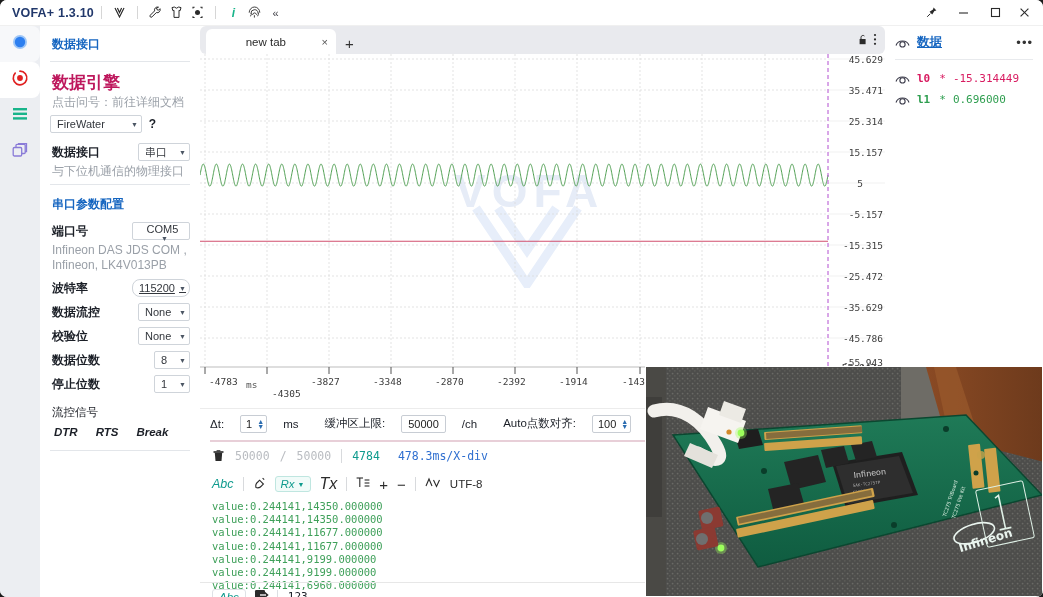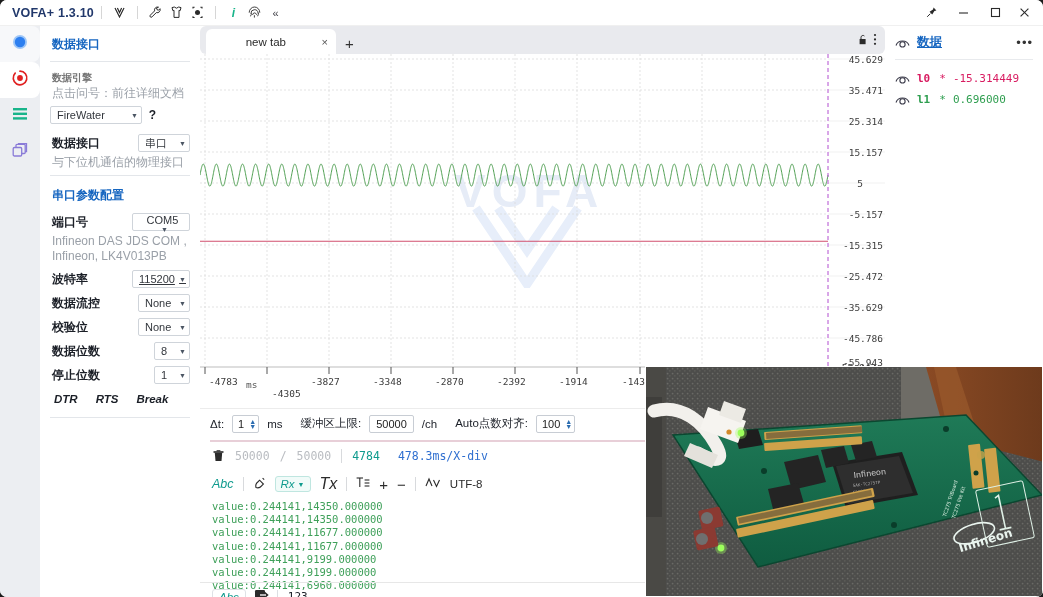--- a/index.html
+++ b/index.html
@@ -55,31 +55,31 @@
 
   
   .settings {
     position: absolute; top: 26px; left: 40px; width: 160px; height: 571px;
     background: #ffffff; padding: 6px 10px 0 10px;
     font-size: 11.5px; color: #20232a;
     overflow: hidden;
   }
   .sec-title { color: #1565c0; font-weight: bold; font-size: 12px; padding: 4px 0 6px 2px; }
   .hr { height: 1px; background: #e3e6ea; margin: 2px 0 7px 0; }
-  .grp-title { font-weight: bold; font-size: 10px; color: #737373; padding: 2px 0 1px 2px; font-family: Liberation Serif, serif; }
+  .grp-title { font-weight: bold; font-size: 17px; color: #be185d; padding: 2px 0 1px 2px; font-family: Liberation Serif, serif; }
   .hint { color: #9aa0a8; font-size: 12px; padding: 0 0 3px 2px; line-height: 1.25; }
   .row { display: flex; align-items: center; justify-content: space-between; padding: 3px 0; }
   .row .lbl { font-size: 12px; color: #1b1f27; font-weight: bold; padding-left: 2px; }
   .sel {
     border: 1px solid #cfd4da; background: #fff; height: 18px; border-radius: 2px;
     display: flex; align-items: center; justify-content: space-between;
     padding: 0 3px 0 6px; font-size: 11px; color: #33373d; min-width: 48px;
   }
   .sel .caret { color: #4b5563; font-size: 7px; margin-left: 4px; }
-  .sel.w-under { text-decoration: underline; }
+  .sel.w-under { text-decoration: underline; border-radius: 8px; }
   .q { font-size: 12px; font-weight: bold; color: #1b1f27; margin-left: 7px; }
   .flowsig { display: flex; gap: 18px; padding: 6px 0 0 4px; }
   .flowsig span { font-style: italic; font-size: 11.5px; color: #1b1f27; font-weight: 600; }
 
   
   .center {
     position: absolute; top: 26px; left: 200px; width: 685px; height: 571px;
     background: #ffffff;
   }
   .tabbar {
@@ -118,21 +118,21 @@
   }
   .unit-ms { position: absolute; left: 46px; top: 13px; font-size: 9.5px; color: #555; font-family: "DejaVu Sans Mono", monospace; }
   .cursor-badge {
     position: absolute; left: 621px; top: 12px;
     background: #7b1fa2; color: #fff; font-size: 9px; font-family: "DejaVu Sans Mono", monospace;
     padding: 1px 4px; border-radius: 2px;
   }
 
   
   .ctrl-row1 {
-    height: 30px; display: flex; align-items: center; gap: 8px;
+    height: 30px; display: flex; align-items: center; gap: 16px;
     padding: 0 10px; font-size: 11.5px; color: #1b1f27; border-top: 1px solid #ececec;
   }
   .spin {
     border: 1px solid #c8cdd4; background: #fff; height: 18px; display: flex; align-items: center;
     font-size: 11px; padding: 0 2px 0 5px; color: #222; border-radius: 2px;
   }
   .spin .arrows { display: flex; flex-direction: column; line-height: 5px; margin-left: 5px; color: #2b6cb0; font-size: 7px; }
   .box-val {
     border: 1px solid #c8cdd4; background: #fff; height: 18px; display: flex; align-items: center;
     justify-content: center; font-size: 11px; padding: 0 6px; color: #222; border-radius: 2px;
@@ -377,20 +377,21 @@
     </div>
 
     <div class="row">
       <div class="lbl">停止位数</div>
       <div class="sel" style="min-width:36px;">
         <span>1</span>
         <span class="caret">▼</span>
       </div>
     </div>
 
+    <div class="lbl" style="padding:9px 0 0 2px;">流控信号</div>
     <div class="flowsig">
       <span>DTR</span>
       <span>RTS</span>
       <span>Break</span>
     </div>
     <div class="hr" style="margin-top:12px;"></div>
   </div>
 
   <div class="center">
 

